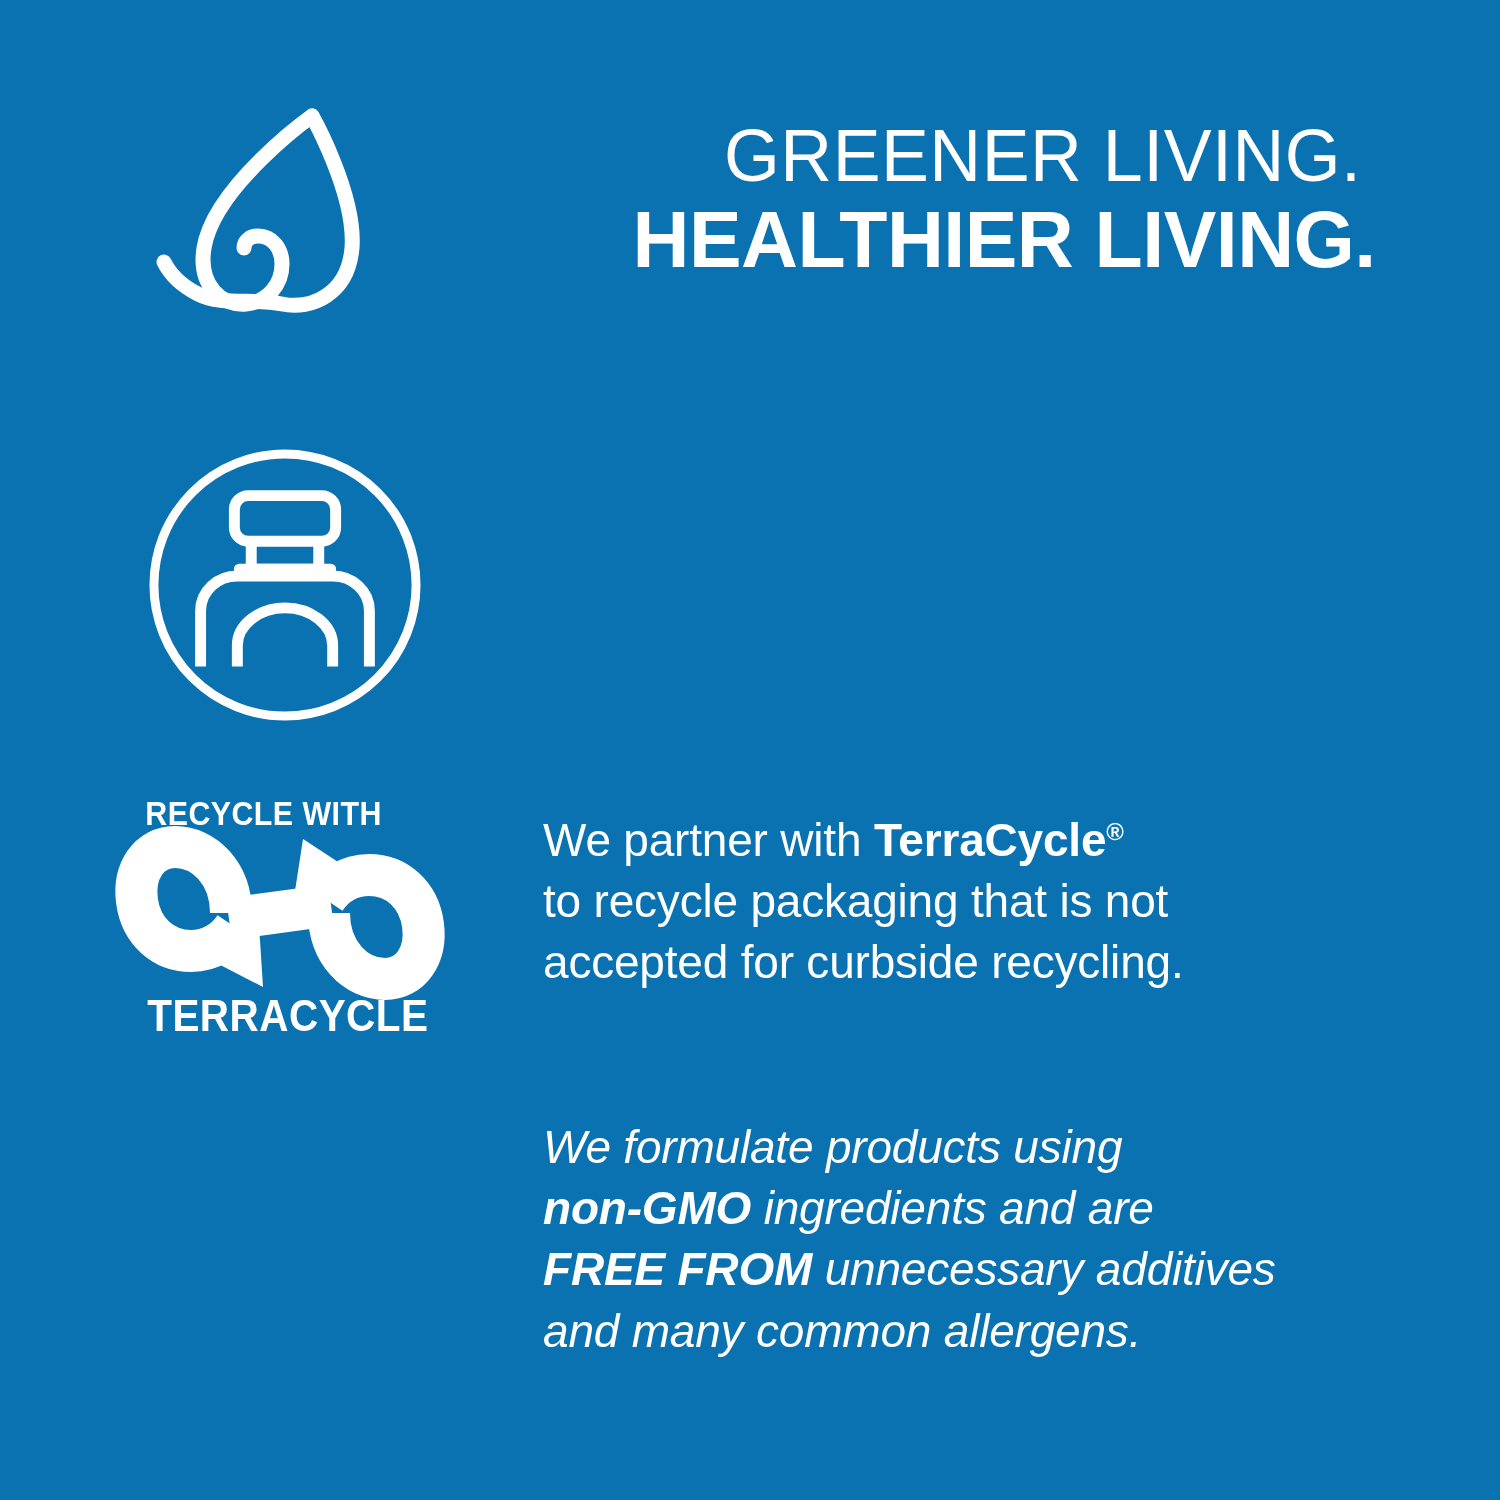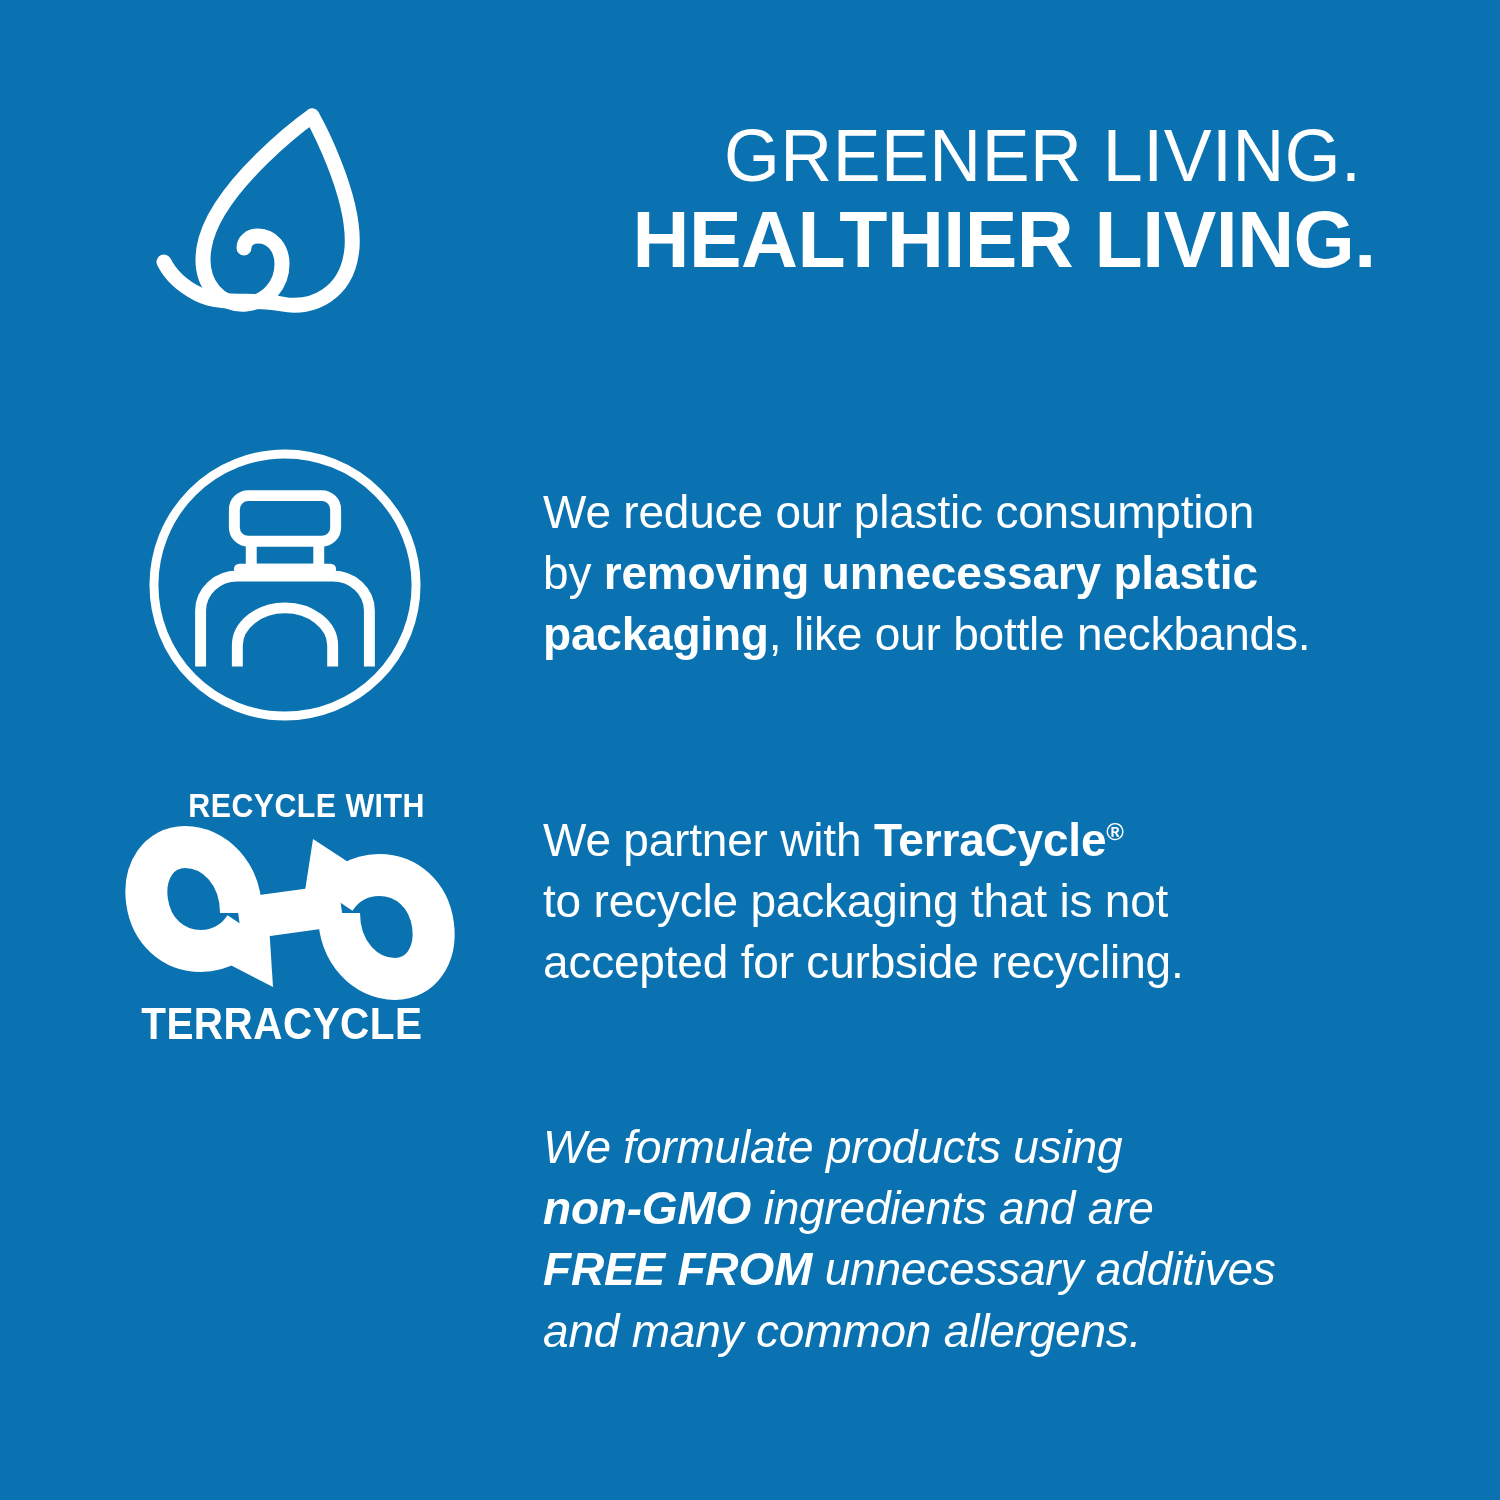--- a/index.html
+++ b/index.html
@@ -110,23 +110,22 @@
   }
   .row-1 .text-cell { padding-top: 42px; }
   .row-2 .text-cell { padding-top: 35px; }
   .row-3 .text-cell { padding-top: 22px; font-style: italic; }
 
   
   .terracycle {
     width: 300px;
     display: flex;
     flex-direction: column;
-    align-items: flex-end;
+    align-items: flex-start;
     justify-content: center;
-    gap: 8px;
   }
   .tc-top {
     color: #ffffff;
     font-family: "Liberation Sans", sans-serif;
     font-weight: 700;
     font-size: 33px;
     letter-spacing: 0.5px;
     transform: scaleX(0.92);
     white-space: nowrap;
     margin-bottom: 6px;
@@ -181,27 +180,20 @@
 
         <path d="M106 96 L106 124 L174 124 L174 96" fill="none" stroke="#ffffff" stroke-width="11" stroke-linejoin="round"></path>
         <line x1="94" y1="124" x2="186" y2="124" stroke="#ffffff" stroke-width="11" stroke-linecap="round"></line>
 
         <path d="M55 222 L55 166 C55 146 72 131 92 131 L188 131 C208 131 225 146 225 166 L225 222" fill="none" stroke="#ffffff" stroke-width="11" stroke-linejoin="round"></path>
 
         <path d="M92 222 L92 201 C92 180 114 163 140 163 C166 163 188 180 188 201 L188 222" fill="none" stroke="#ffffff" stroke-width="11" stroke-linejoin="round"></path>
       </svg>
     </div>
 
-    <div class="text-cell">
-      <div class="body-text">
-        We reduce our plastic consumption<br>
-        by <b>removing unnecessary plastic</b><br>
-        <b>packaging</b>, like our bottle neckbands.
-      </div>
-    </div>
 
   </div>
 
   <div class="row row-2">
 
     <div class="icon-cell">
       <div class="terracycle">
         <div class="tc-top">RECYCLE WITH</div>
 
         <div class="tc-mark">

